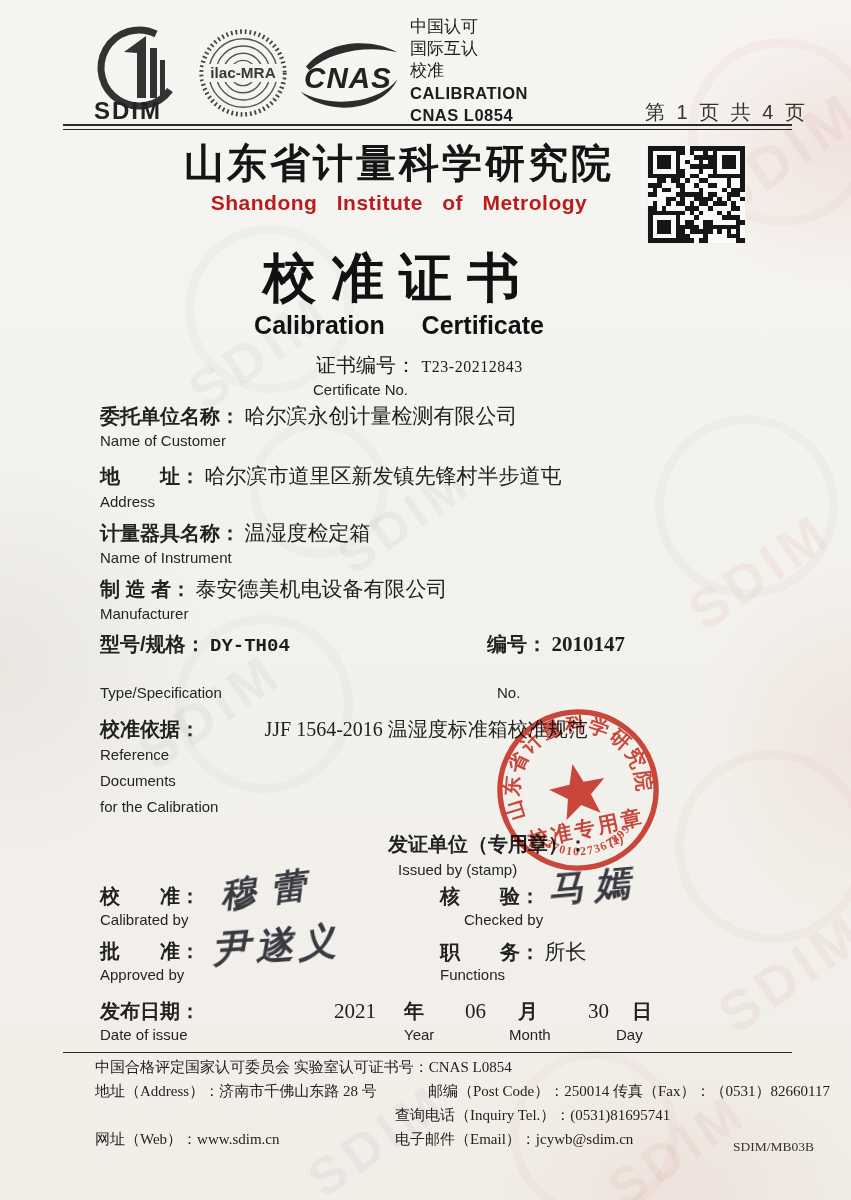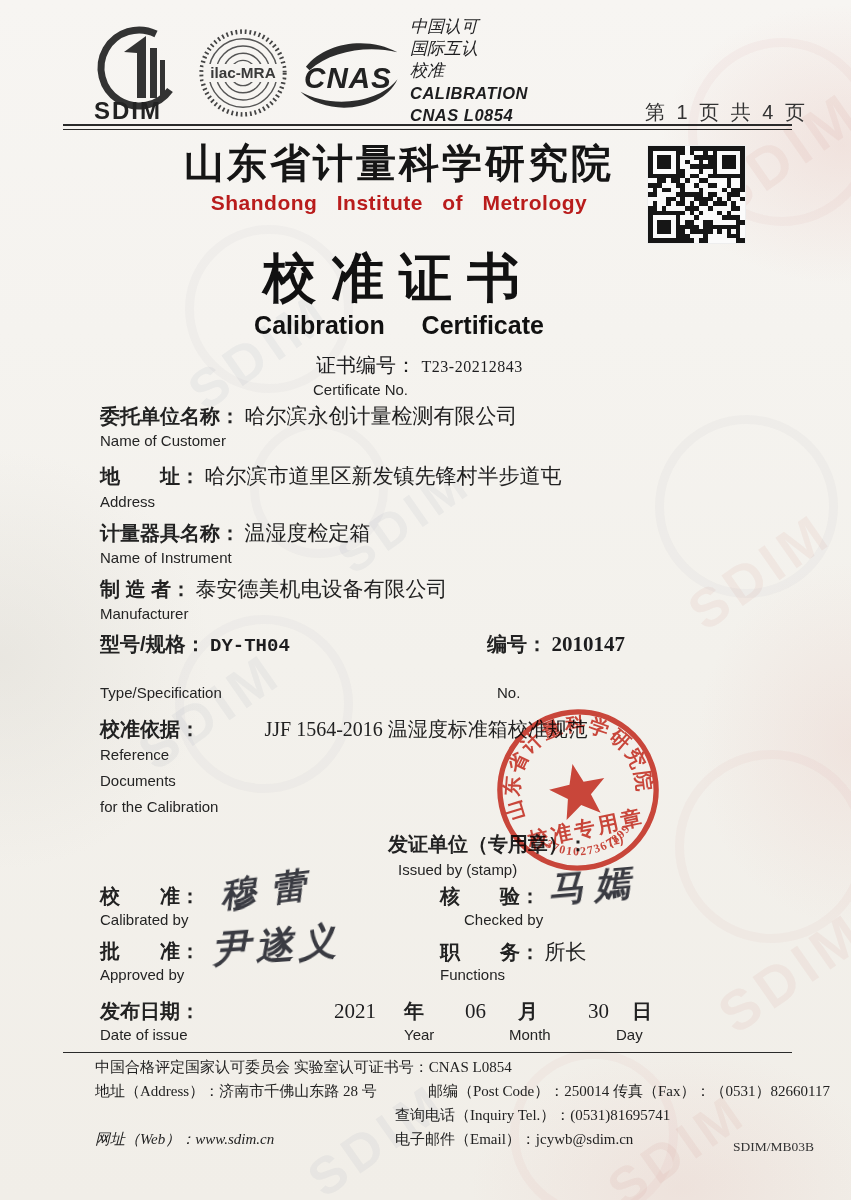--- a/index.html
+++ b/index.html
@@ -16,21 +16,21 @@
   #page{position:absolute;inset:0;}
   .abs{position:absolute;}
   
   .cl{font-family:"Liberation Sans","DejaVu Sans",sans-serif;font-weight:600;font-size:20px;color:#222;}
   .cv{font-family:"Liberation Serif","DejaVu Serif",serif;font-size:21px;color:#222;}
   .num{font-family:"Liberation Serif","DejaVu Serif",serif;}
   .mono{font-family:"Liberation Mono","DejaVu Sans Mono",monospace;font-weight:600;font-size:19px;}
   .sub{font-family:"Liberation Sans","DejaVu Sans",sans-serif;font-size:15px;color:#242424;position:absolute;}
   .center-line{left:63px;width:672px;text-align:center;position:absolute;}
   
-  .accred{line-height:22px;font-size:17px;font-family:"Liberation Serif","DejaVu Serif",serif;font-style:italic;}
+  .accred{line-height:22px;font-size:17px;font-family:"Liberation Serif","DejaVu Serif",serif;}
   .accred .b{font-family:"Liberation Sans","DejaVu Sans",sans-serif;font-weight:700;font-size:16.5px;letter-spacing:.5px;}
   .pageno{font-family:Liberation Sans, sans-serif;font-size:20px;letter-spacing:3px;color:#333;}
   .rule-double{height:3px;border-top:2.5px solid #2a2a2a;border-bottom:1.5px solid #2a2a2a;}
   .org-cn{font-family:"Liberation Serif","DejaVu Serif",serif;font-weight:700;font-size:40px;letter-spacing:3px;color:#151515;}
   .org-en{font-weight:700;font-size:21px;word-spacing:13px;letter-spacing:.5px;color:#b91c1c;}
   .title-cn{font-weight:900;font-size:53px;letter-spacing:15px;color:#111;}
   .title-en{font-weight:700;font-size:25px;word-spacing:30px;color:#111;}
   .certline{font-size:20px;}
   .certline .lab{font-family:"Liberation Sans","DejaVu Sans",sans-serif;font-weight:500;}
   .certline .no{font-family:"Liberation Serif","DejaVu Serif",serif;font-size:16px;letter-spacing:.5px;}
@@ -467,17 +467,17 @@
   <div class="sub" style="left:404px;top:1026px;">Year</div>
   <div class="sub" style="left:509px;top:1026px;">Month</div>
   <div class="sub" style="left:616px;top:1026px;">Day</div>
 
   <div class="abs rule-thin" style="left:63px;top:1052px;width:729px;"></div>
 
   <div class="abs foot" style="left:95px;top:1058px;">中国合格评定国家认可委员会 实验室认可证书号：CNAS L0854</div>
   <div class="abs foot" style="left:95px;top:1082px;">地址（Address）：济南市千佛山东路 28 号</div>
   <div class="abs foot" style="left:428px;top:1082px;">邮编（Post Code）：250014 传真（Fax）：（0531）82660117</div>
   <div class="abs foot" style="left:395px;top:1106px;">查询电话（Inquiry Tel.）：(0531)81695741</div>
-  <div class="abs foot" style="left:95px;top:1130px;font-style:italic;">网址（Web）：www.sdim.cn</div>
+  <div class="abs foot" style="left:95px;top:1130px;">网址（Web）：www.sdim.cn</div>
   <div class="abs foot" style="left:395px;top:1130px;">电子邮件（Email）：jcywb@sdim.cn</div>
 
   <div class="abs num" style="left:733px;top:1139px;font-size:13.5px;color:#333;">SDIM/MB03B</div>
 </div>
 
 </body></html>

